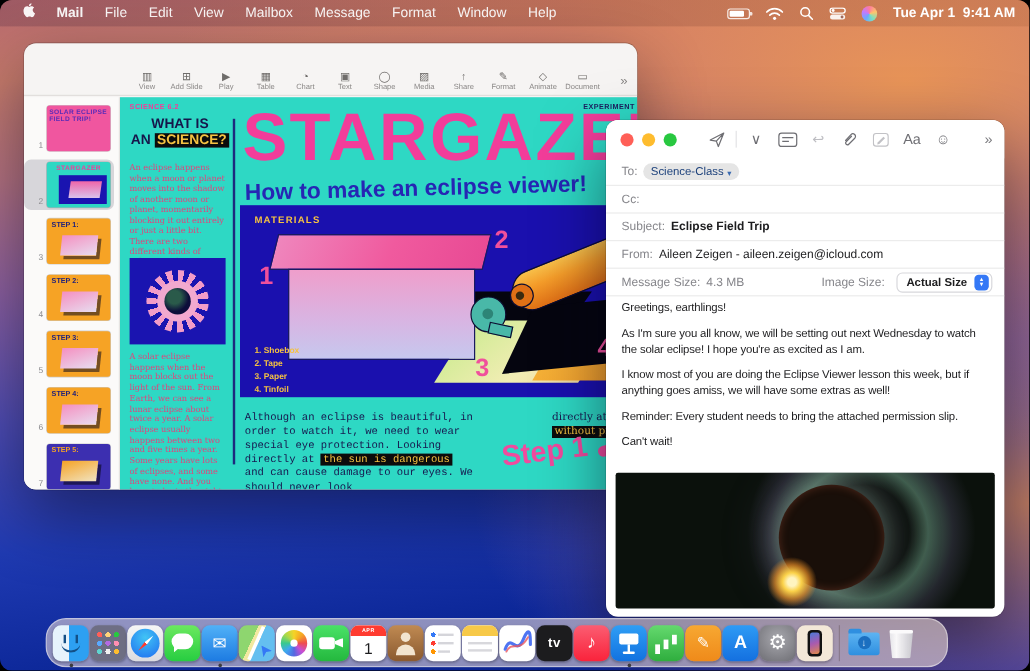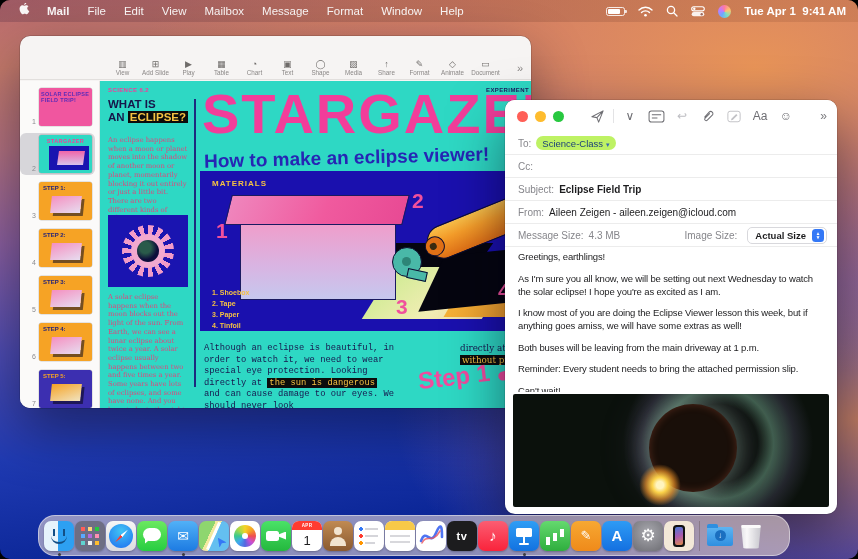--- a/index.html
+++ b/index.html
@@ -54,21 +54,21 @@
   .th-step{background:#f6a325;}
   .t-step{font-size:6px;font-weight:800;color:#23237a;padding:3px 0 0 4px;}
   .t-art{position:absolute;left:12px;top:14px;width:30px;height:17px;background:linear-gradient(160deg,#f58fc0,#e7ddf0);box-shadow:3px 3px 0 rgba(10,10,30,.55);transform:skewX(-6deg);}
   .th-step5{background:#3c2fb0;}
   .t-step5{font-size:6px;font-weight:800;color:#f6a325;padding:3px 0 0 4px;}
   .t-art5{position:absolute;left:12px;top:14px;width:30px;height:17px;background:linear-gradient(160deg,#f6a325,#f0e3c0);box-shadow:3px 3px 0 rgba(0,0,0,.5);transform:skewX(-6deg);}
   
   .kn-slide{position:absolute;left:80px;top:45px;right:0;bottom:0;background:#2ed8c4;overflow:hidden;}
   .sl-code{position:absolute;left:8px;top:6px;font-size:6px;font-weight:800;letter-spacing:.4px;color:#f23d9a;}
   .sl-exp{position:absolute;left:386px;top:6px;font-size:6px;font-weight:800;letter-spacing:.4px;color:#1c1c5e;white-space:nowrap;}
-  .sl-h1{position:absolute;left:8px;top:17px;width:84px;font-size:11.5px;line-height:12.5px;font-weight:800;color:#16164a;}
+  .sl-h1{position:absolute;left:8px;top:17px;width:84px;font-size:11.5px;line-height:12.5px;font-weight:800;color:#16164a;text-align:center;}
   .sl-hl, .hl{background:#0c0c0c;color:#f5c242;padding:0 2px;}
   .sl-p{position:absolute;font-family:"DejaVu Serif",serif;color:#e0457c;font-size:6.8px;line-height:8.7px;width:80px;left:8px;}
   .sl-p1{top:55px;}
   .sl-p2{top:212px;}
   .sl-sunpanel{position:absolute;left:8px;top:134px;width:80px;height:72px;background:#1a14b0;}
   .sun{position:absolute;left:14px;top:10px;width:52px;height:52px;border-radius:50%;
     background:repeating-conic-gradient(#f29cc8 0deg 13deg, rgba(0,0,0,0) 13deg 24deg);}
   .sun::before{content:"";position:absolute;left:9px;top:9px;width:34px;height:34px;border-radius:50%;background:#f2a9cf;}
   .sun::after{content:"";position:absolute;left:15px;top:15px;width:22px;height:22px;border-radius:50%;
     background:radial-gradient(circle at 38% 35%, #2a5a4a 0 28%, #0d0d3a 60%);}
@@ -105,21 +105,21 @@
   .lt-r{background:#ff5f57;} .lt-y{background:#febc2e;} .lt-g{background:#28c840;}
   .ml-tools{display:flex;align-items:center;flex:1;margin-left:20px;gap:0;color:#6e6e73;}
   .ml-tool{display:flex;align-items:center;justify-content:center;height:20px;min-width:26px;font-size:12px;}
   .ml-tool svg{display:block;}
   .ml-tool.dis{color:#bdbdc2;}
   .ml-sep{width:1px;height:14px;background:#e3e3e5;margin:0 3px;}
   .ml-more{margin-left:auto;margin-right:10px;color:#7a7a7e;font-size:12px;}
   .ml-fields{position:absolute;left:0;top:32px;right:0;}
   .ml-row{position:relative;height:23px;display:flex;align-items:center;padding-left:13px;border-bottom:1px solid #ececec;font-size:10px;color:#1d1d1f;}
   .ml-label{color:#86868b;margin-right:5px;}
-  .ml-token{background:#bef264;color:#1a3f7a;border-radius:8px;padding:1.5px 6px;font-size:9.5px;display:inline-flex;align-items:flex-end;gap:3px;}
+  .ml-token{background:#e5e5e5;color:#1a3f7a;border-radius:8px;padding:1.5px 6px;font-size:9.5px;display:inline-flex;align-items:flex-end;gap:3px;}
   .ml-token .tk-ch{font-size:7px;color:#3a6ab0;}
   .ml-bold{font-weight:700;}
   .ml-size-right{margin-left:auto;display:flex;align-items:center;margin-right:10px;gap:5px;}
   .ml-select{display:flex;align-items:center;border:1px solid #d8d8dc;border-radius:5px;padding:1px 2px 1px 7px;gap:6px;font-size:9.5px;font-weight:600;}
   .ml-stepper{width:12px;height:13px;border-radius:3.5px;background:#3478f6;color:#fff;display:flex;flex-direction:column;align-items:center;justify-content:center;font-size:5px;line-height:4px;}
   .ml-body{position:absolute;left:13px;right:12px;top:150px;height:142px;overflow:hidden;font-size:9.5px;line-height:13px;letter-spacing:-.15px;color:#1d1d1f;}
   .ml-body p{margin:0 0 8.5px 0;}
   .ml-photo{position:absolute;left:8px;right:8px;top:294px;height:113px;background:#0b110c;border-radius:2px;overflow:hidden;}
   .ec-glow{position:absolute;left:34%;top:-28%;width:62%;height:150%;
     background:radial-gradient(circle at 50% 48%, rgba(0,0,0,0) 0 30%, rgba(150,220,185,.38) 42%, rgba(120,110,160,.22) 58%, rgba(0,0,0,0) 72%);}
@@ -358,21 +358,21 @@
             <div class="t-art5"></div>
           </div>
         </div>
       </div>
 
     <div class="kn-slide">
       <div class="sl-code">SCIENCE 6.2</div>
       <div class="sl-exp">EXPERIMENT #11</div>
       <div class="sl-h1">
         <span>WHAT IS</span><br>
-        <span>AN</span> <span class="sl-hl">ECLIPSE?</span>
+        <span>AN</span> <span class="sl-hl">SCIENCE?</span>
       </div>
       <div class="sl-p sl-p1">An eclipse happens when a moon or planet moves into the shadow of another moon or planet, momentarily blocking it out entirely or just a little bit. There are two different kinds of eclipses. A lunar eclipse happens when Earth's light is blocked by the moon.</div>
       <div class="sl-sunpanel">
         <div class="sun"></div>
       </div>
       <div class="sl-p sl-p2">A solar eclipse happens when the moon blocks out the light of the sun. From Earth, we can see a lunar eclipse about twice a year. A solar eclipse usually happens between two and five times a year. Some years have lots of eclipses, and some have none. And you have to be in the right place to see them!</div>
       <div class="sl-divider"></div>
       <div class="sl-title">STARGAZER</div>
       <div class="sl-sub">How to make an eclipse viewer!</div>
 
@@ -483,21 +483,20 @@
               </span>
           </span>
         </span>
       </div>
     </div>
 
     <div class="ml-body">
         <p>Greetings, earthlings!</p>
         <p>As I'm sure you all know, we will be setting out next Wednesday to watch the solar eclipse! I hope you're as excited as I am.</p>
         <p>I know most of you are doing the Eclipse Viewer lesson this week, but if anything goes amiss, we will have some extras as well!</p>
-        <p>Both buses will be leaving from the main driveway at 1 p.m.</p>
         <p>Reminder: Every student needs to bring the attached permission slip.</p>
         <p>Can't wait!</p>
       </div>
 
     <div class="ml-photo">
       <div class="ec-glow"></div>
       <div class="ec-moon"></div>
       <div class="ec-flare"></div>
     </div>
   </div>

